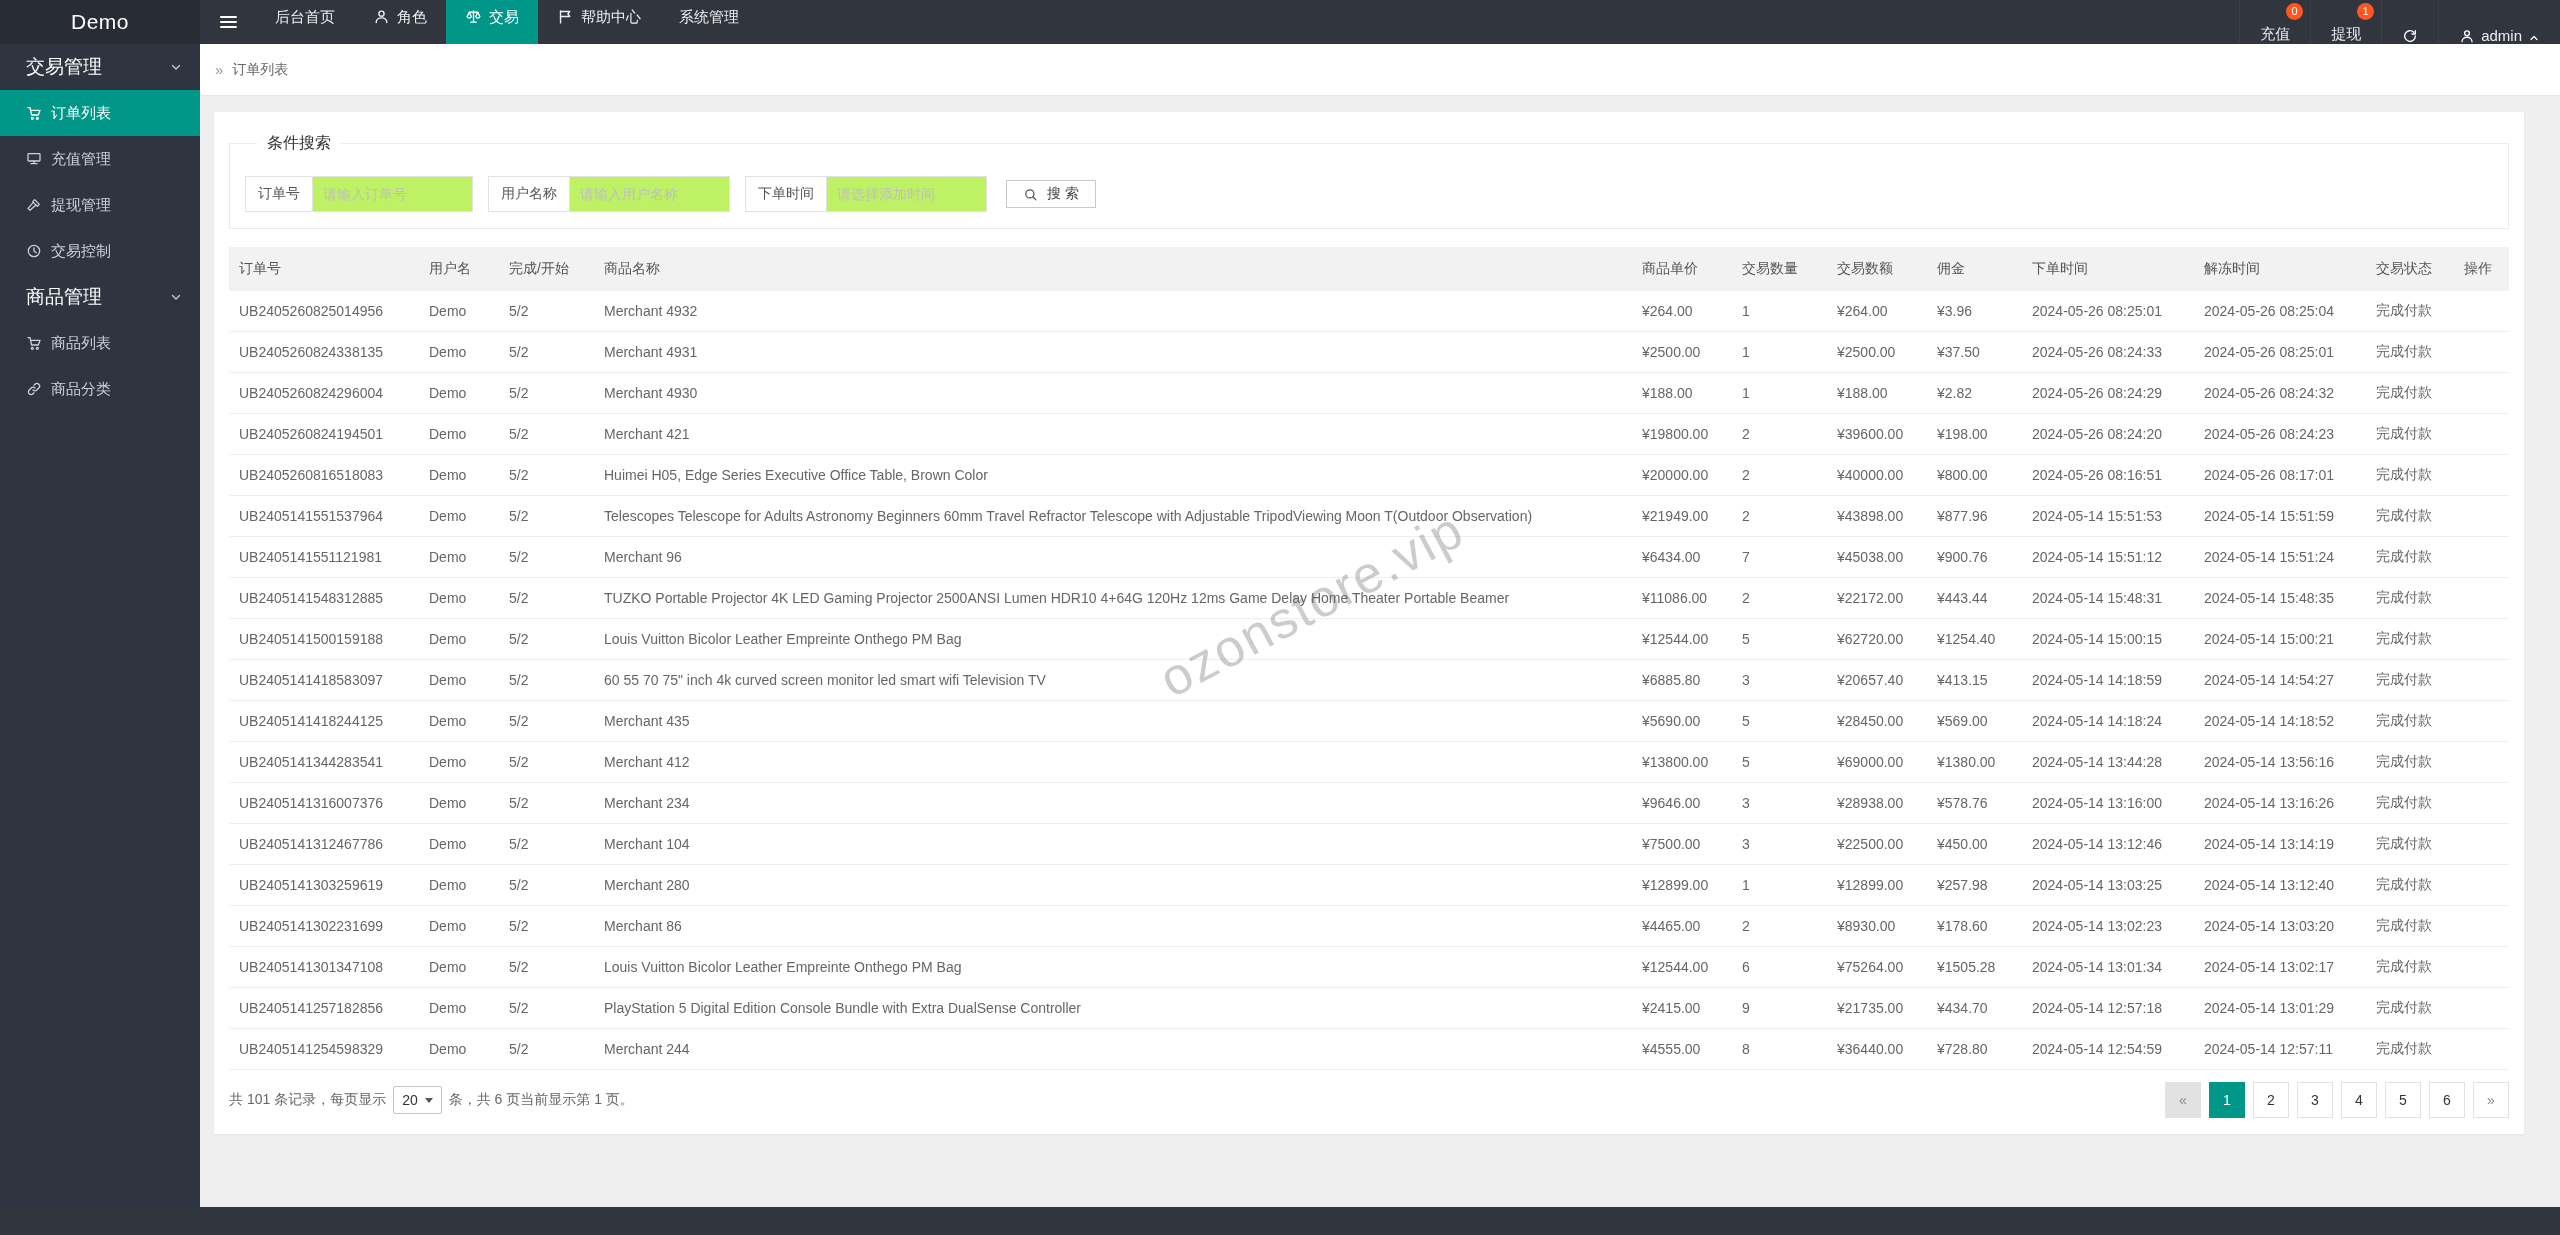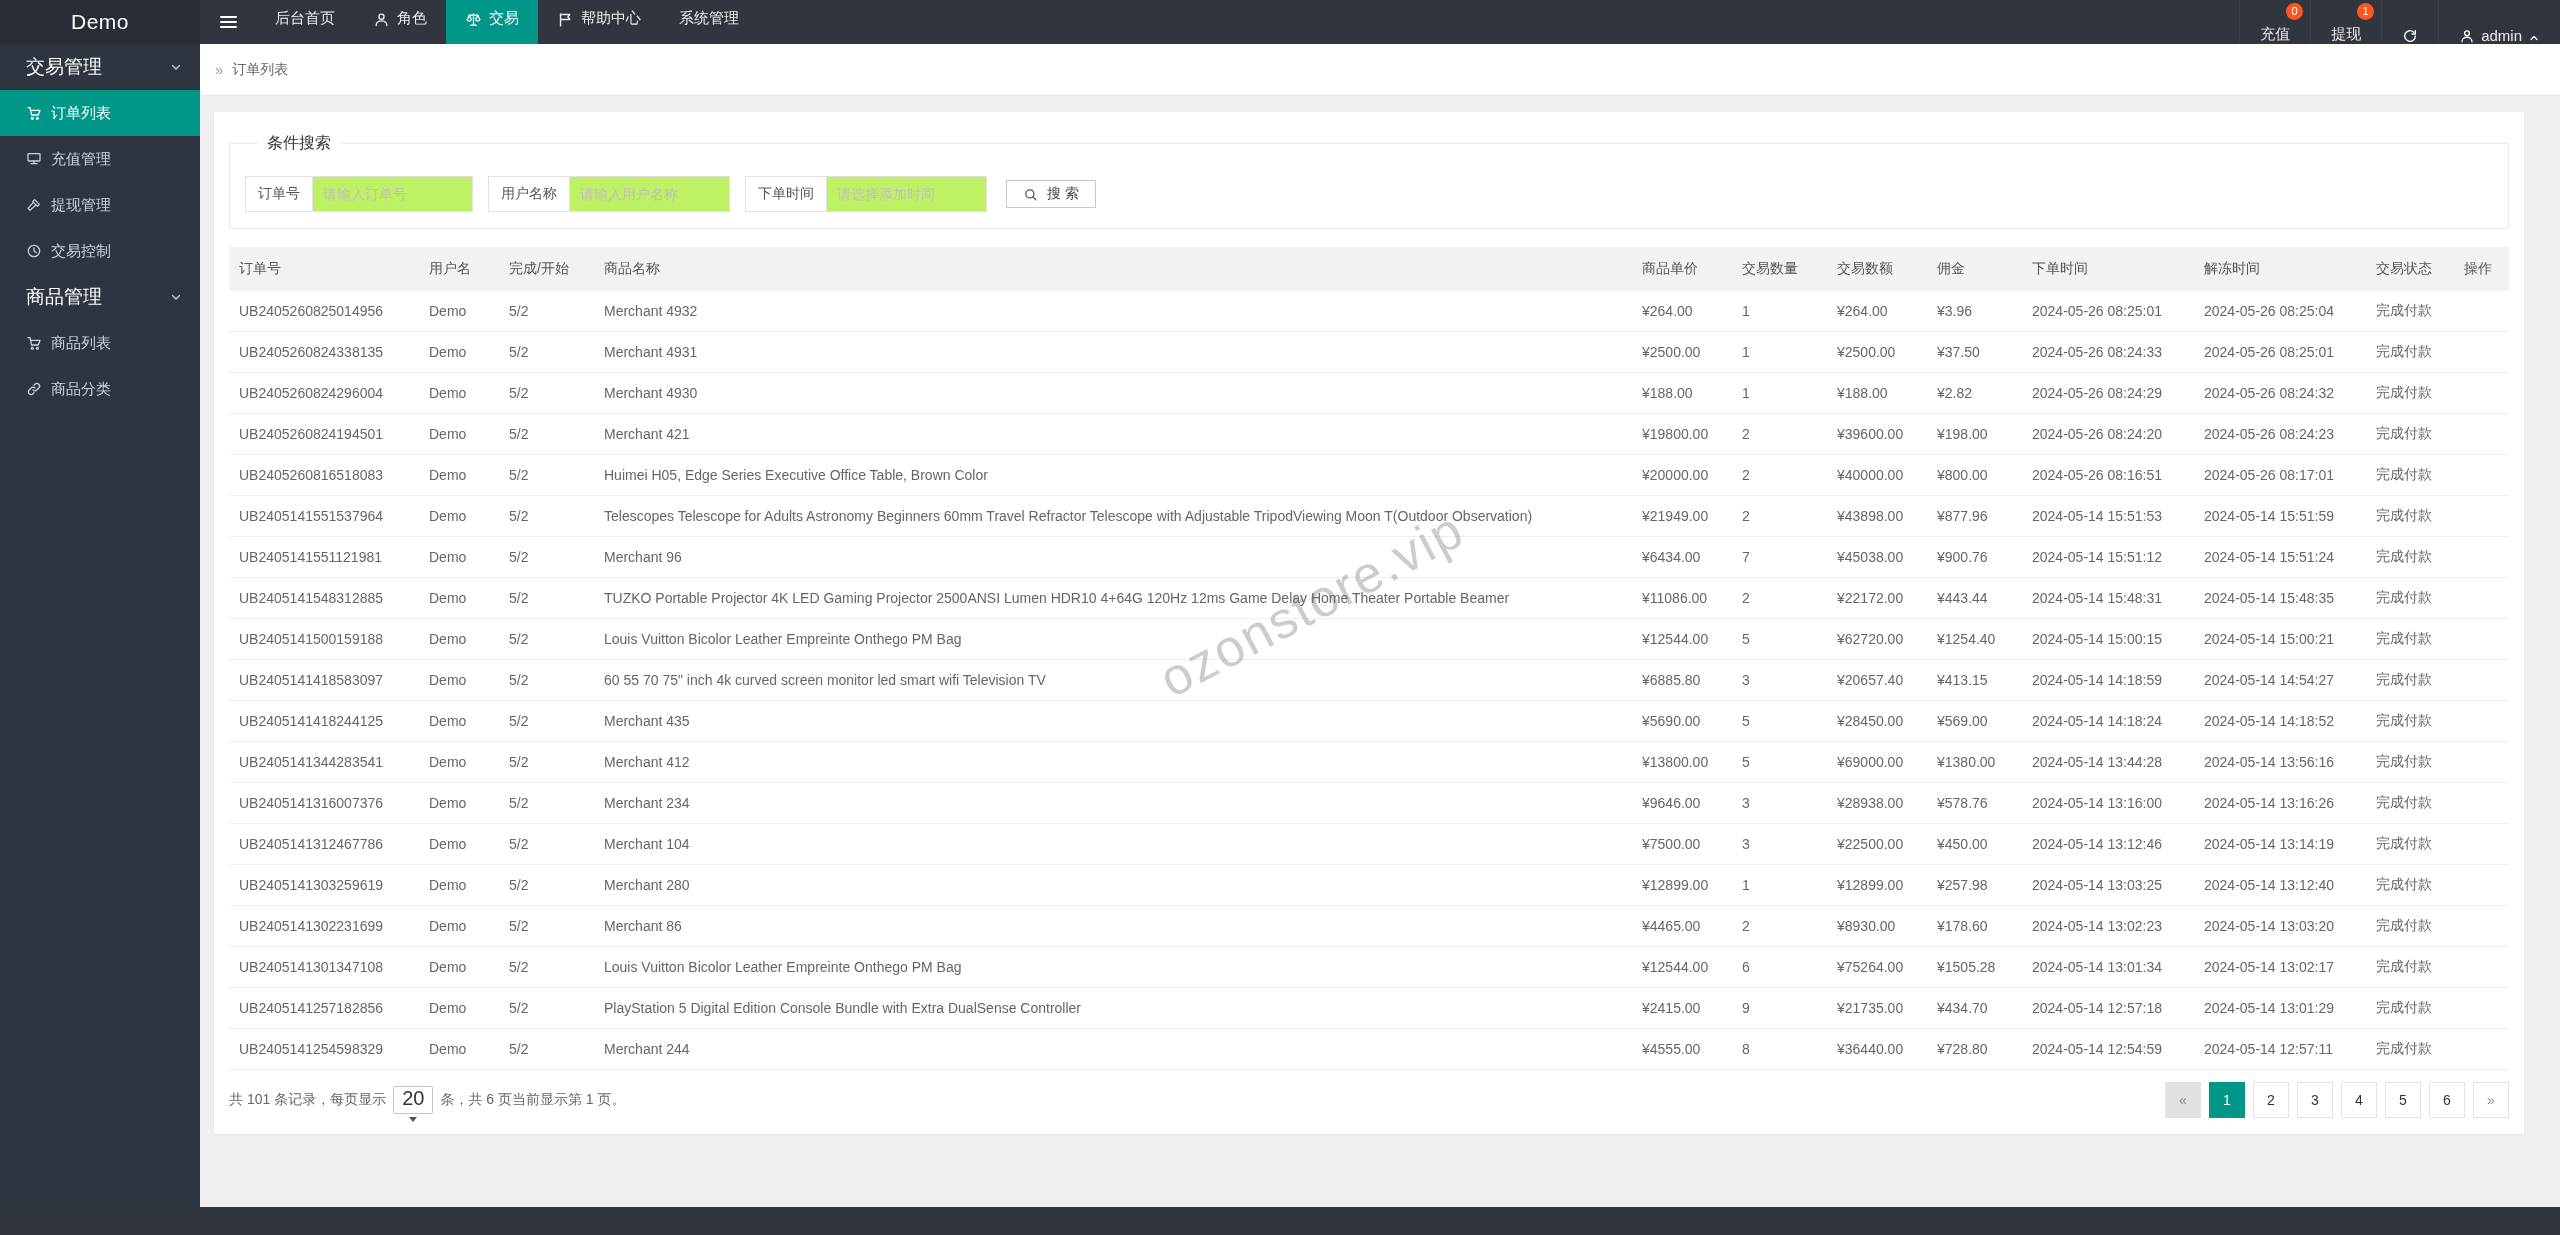--- a/index.html
+++ b/index.html
@@ -12,21 +12,21 @@
     color:#333;
   }
   svg { display:block; }
 
   
   .header { position:absolute; top:0; left:0; right:0; height:44px; background:#31353d; display:flex; align-items:stretch; color:#fff; z-index:20; }
   .logo { width:200px; background:#282c34; display:flex; align-items:center; justify-content:center; font-size:21px; letter-spacing:.5px; }
   .hamburger { width:56px; display:flex; align-items:center; justify-content:center; cursor:pointer; }
   .bars span { display:block; width:17px; height:2px; background:#fff; margin:3px 0; border-radius:1px; }
   .nav { display:flex; align-items:stretch; }
-  .nav-item { display:flex; align-items:flex-end; gap:7px; padding:16px 19px; font-size:15px; color:#ededed; cursor:pointer; }
+  .nav-item { display:flex; align-items:flex-start; gap:7px; padding:8px 19px; font-size:15px; color:#ededed; cursor:pointer; }
   .nav-item.active { background:#009688; color:#fff; }
   .nav-item .nico svg { width:17px; height:17px; }
   .header-right { margin-left:auto; display:flex; align-items:stretch; }
   .hr-item { position:relative; display:flex; align-items:flex-end; gap:6px; padding:0 20px; font-size:15px; color:#ededed; border-left:1px solid #3a3e46; cursor:pointer; }
   .badge { position:absolute; top:3px; right:7px; background:#ff5722; color:#fff; font-size:11px; min-width:17px; height:17px; line-height:17px; text-align:center; border-radius:9px; padding:0 3px; }
   .hr-item svg { width:16px; height:16px; }
 
   
   .sidebar { position:absolute; top:44px; left:0; bottom:28px; width:200px; background:#2f3540; z-index:15; }
   .side-group-title { height:46px; display:flex; align-items:center; padding:0 18px 0 26px; color:#fff; font-size:19px; cursor:pointer; }
@@ -56,21 +56,21 @@
   .search-btn { display:flex; align-items:center; gap:9px; height:28px; padding:0 16px; background:#fff; border:1px solid #c9c9c9; font-size:14px; color:#444; cursor:pointer; margin-left:4px; }
   .search-btn svg { width:15px; height:15px; }
 
   .table-wrap { margin-top:18px; }
   table { width:100%; border-collapse:collapse; table-layout:fixed; }
   th { background:#f2f2f2; font-weight:normal; color:#555; text-align:left; font-size:14px; padding:13px 10px; white-space:nowrap; overflow:hidden; }
   td { font-size:14px; color:#666; padding:11px 10px; border-bottom:1px solid #eee; white-space:nowrap; overflow:hidden; }
 
   .pager { display:flex; align-items:center; margin-top:12px; }
   .pager-info { font-size:14px; color:#666; display:flex; align-items:center; gap:7px; }
-  .size-select { display:inline-flex; align-items:center; gap:7px; border:1px solid #c6c6c6; height:28px; padding:0 8px; border-radius:2px; color:#333; font-size:20px; cursor:pointer; background:#fff;flex-direction:column; }
+  .size-select { display:inline-flex; align-items:center; gap:7px; border:1px solid #c6c6c6; height:28px; padding:0 8px; border-radius:2px; color:#333; font-size:14px; cursor:pointer; background:#fff; }
   .size-select .tri { width:0; height:0; border-left:4px solid transparent; border-right:4px solid transparent; border-top:5px solid #555; }
   .pager-pages { margin-left:auto; display:flex; }
   .page-btn { min-width:36px; height:36px; margin-left:8px; background:#fff; border:1px solid #e2e2e2; color:#333; font-size:14px; display:flex; align-items:center; justify-content:center; cursor:pointer; }
   .page-btn.prev { background:#e2e2e2; border-color:#e2e2e2; color:#8a8a8a; }
   .page-btn.next { color:#8a8a8a; }
   .page-btn.active { background:#009688; border-color:#009688; color:#fff; }
 
   .watermark { position:absolute; left:930px; top:462px; font-size:52px; letter-spacing:2px; color:rgba(105,105,105,.34); transform:rotate(-28deg); white-space:nowrap; pointer-events:none; z-index:5; }
 </style>
 </head>

